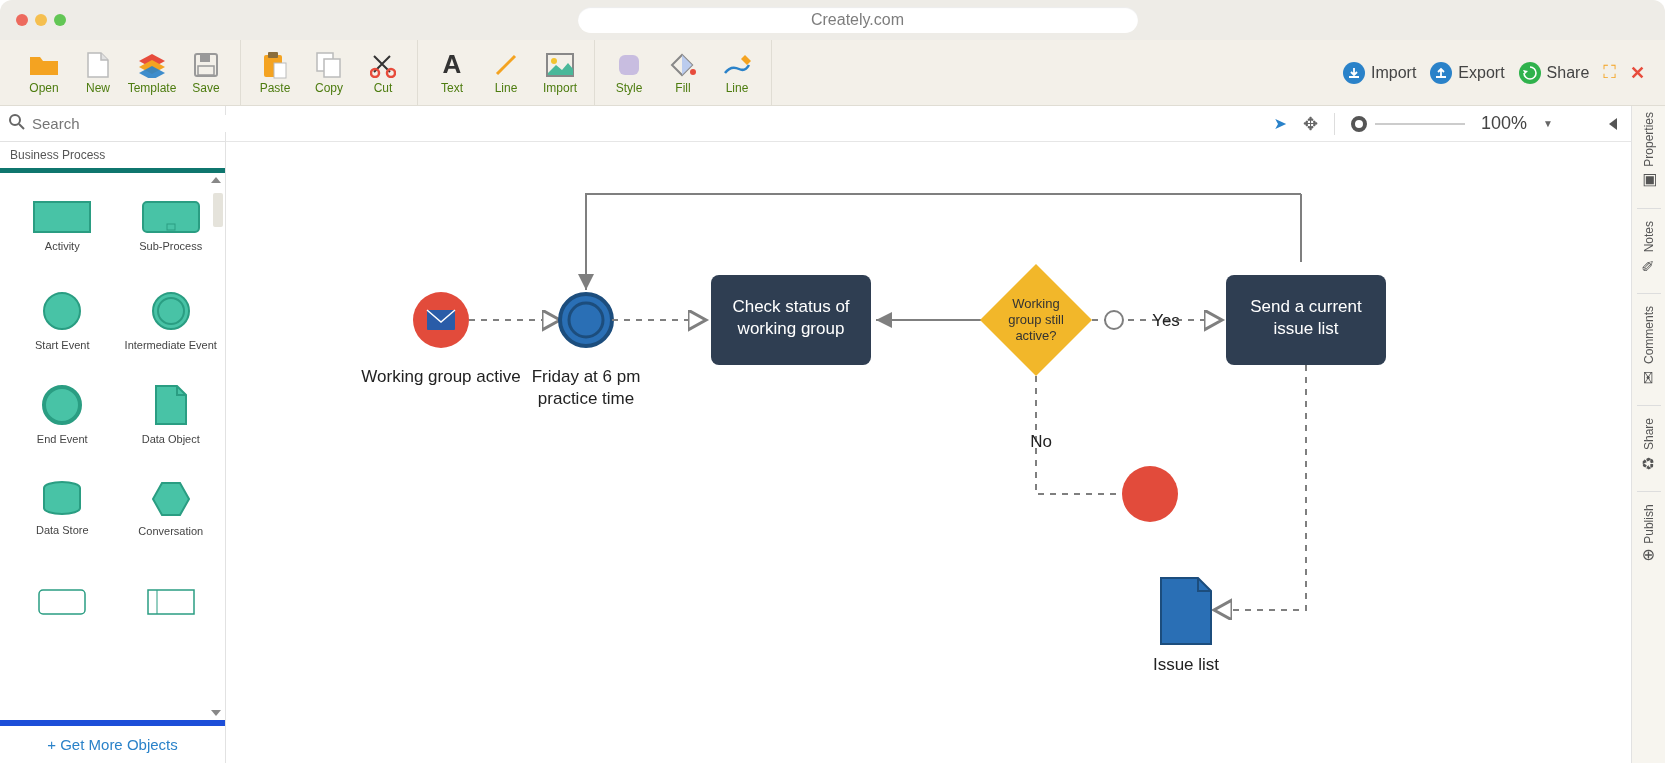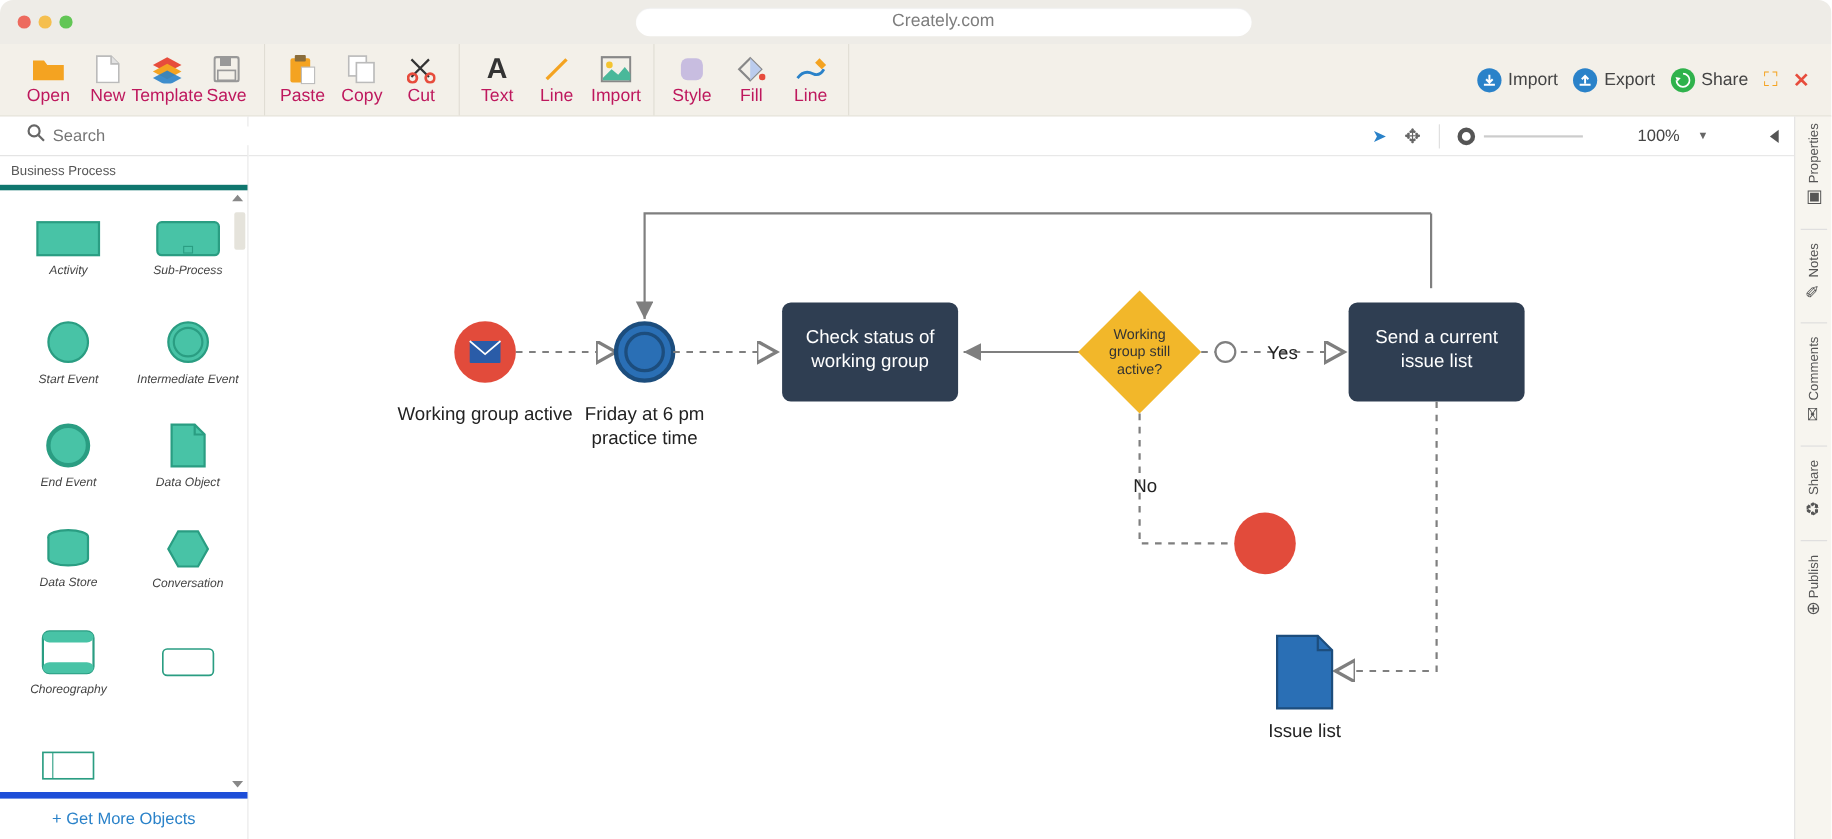--- a/index.html
+++ b/index.html
@@ -9,54 +9,54 @@
 .traffic { display:flex; gap:7px; }
 .traffic span { width:12px; height:12px; border-radius:50%; display:block; }
 .traffic .red{background:#ed6a5e;} .traffic .yellow{background:#f5bf4f;} .traffic .green{background:#62c655;}
 .url-pill { margin:0 auto; background:#fff; border-radius:16px; width:560px; height:26px; display:flex; align-items:center; justify-content:center; color:#7d7d7d; font-size:16px; box-shadow:inset 0 1px 1px rgba(0,0,0,.08); }
 
 .toolbar { height:66px; background:#f3f0e9; display:flex; align-items:center; padding:0 10px; border-bottom:1px solid #e0ddd4; }
 .tool-group { display:flex; gap:2px; border-right:1px solid #e0ddd4; padding:0 8px; height:100%; align-items:center; }
 .tool-group:last-of-type { border-right:none; }
 .tool-btn { display:flex; flex-direction:column; align-items:center; justify-content:center; width:52px; height:56px; cursor:pointer; gap:2px; }
 .tool-btn .ico { height:28px; display:flex; align-items:center; justify-content:center; }
-.tool-btn .lbl { font-size:16px; color:#be185d; }
+.tool-btn .lbl { font-size:12px; color:#4d7c0f; }
 .toolbar-right { margin-left:auto; display:flex; align-items:center; gap:14px; padding-right:10px; }
 .action-btn { display:flex; align-items:center; gap:6px; font-size:16px; color:#444; cursor:pointer; }
 .round-ico { width:22px; height:22px; border-radius:50%; display:flex; align-items:center; justify-content:center; color:#fff; }
 .round-ico.blue{background:#2a82c9;} .round-ico.green{background:#2fb24c;}
 .corner-ico { color:#f4a321; font-size:18px; }
 .close-x { color:#e74c3c; font-size:18px; font-weight:bold; }
 
 .main { display:flex; height:calc(763px - 106px); }
 
 .left-panel { width:226px; border-right:1px solid #e2e2e2; display:flex; flex-direction:column; background:#fff; }
-.search-row { height:36px; display:flex; align-items:center; border-bottom:1px solid #e2e2e2; padding:0 24px; gap:6px; }
+.search-row { height:36px; display:flex; align-items:center; border-bottom:1px solid #e2e2e2; padding:0 8px; gap:6px; }
 .search-row input { border:none; outline:none; flex:1; font-size:15px; color:#666; }
 .search-row .tri { font-size:9px; color:#777; align-self:flex-end; margin-bottom:2px; }
 .cat-title { font-size:12px; color:#555; padding:6px 10px; border-bottom:5px solid #0f766e; }
 .shape-grid-wrap { flex:1; position:relative; overflow:hidden; }
-.shape-grid { display:grid; grid-template-columns:1fr 1fr; gap:4px 0; padding:8px 0 8px 8px;font-style:italic; }
+.shape-grid { display:grid; grid-template-columns:1fr 1fr; gap:4px 0; padding:8px 0 8px 8px; }
 .shape-cell { display:flex; flex-direction:column; align-items:center; gap:6px; height:90px; justify-content:center; cursor:pointer; }
 .shape-cell .slabel { font-size:11px; color:#444; text-align:center; }
 .scrollbar-l { position:absolute; right:2px; top:2px; bottom:2px; width:14px; }
 .scroll-up, .scroll-down { width:0;height:0;border-left:5px solid transparent;border-right:5px solid transparent; margin:2px auto; }
 .scroll-up{border-bottom:6px solid #888;} .scroll-down{border-top:6px solid #888; position:absolute; bottom:0; left:2px;}
 .scroll-thumb-l { position:absolute; top:18px; right:0; width:10px; height:34px; background:#e5e3db; border-radius:2px; }
 .more-link { text-align:center; padding:10px; font-size:15px; color:#2a82c9; border-top:6px solid #1d4ed8; cursor:pointer; }
 
 .canvas-area { flex:1; position:relative; background:#fff; }
 .canvas-top { height:36px; border-bottom:1px solid #e6e6e6; display:flex; align-items:center; justify-content:flex-end; padding:0 14px; gap:16px; }
 .cursor-ico { color:#2a82c9; font-size:16px; }
 .move-ico { color:#666; font-size:18px; }
 .divider-v { width:1px; height:22px; background:#ddd; }
 .zoom-ctrl { display:flex; align-items:center; gap:8px; }
 .zoom-dot { width:16px; height:16px; border:4px solid #555; border-radius:50%; }
 .zoom-track { width:90px; height:2px; background:#ccc; }
-.zoom-pct { font-size:15px; color:#444;margin-left:34px; }
+.zoom-pct { font-size:18px; color:#444; }
 .tri-left { width:0;height:0;border-top:6px solid transparent;border-bottom:6px solid transparent;border-right:8px solid #555; margin-left:40px; }
 
 .right-tabs { width:34px; background:#f7f5ef; border-left:1px solid #e2e2e2; display:flex; flex-direction:column; align-items:center; }
 .rtab { writing-mode:vertical-rl; transform:rotate(180deg); font-size:12px; color:#555; padding:12px 0 6px; cursor:pointer; display:flex; align-items:center; gap:4px; }
 .rtab-sep { width:24px; height:1px; background:#ddd; margin:6px 0; }
 .rtab-ico { font-size:16px; transform:rotate(90deg); }
 
 svg.diagram { position:absolute; left:0; top:36px; }
 .flow-box { fill:#2f3e52; rx:8; }
 .flow-text { fill:#fff; font-size:17px; text-anchor:middle; }
@@ -296,28 +296,20 @@
             </svg>
             <span class="slabel">Data Store</span>
           </div>
         <div class="shape-cell">
             <svg width="44" height="40">
               <path d="M13 4 L31 4 L40 20 L31 36 L13 36 L4 20 Z" fill="#48c3a6" stroke="#2a9d82" stroke-width="2"></path>
             </svg>
             <span class="slabel">Conversation</span>
           </div>
         <div class="shape-cell">
-            <svg width="52" height="44">
-              <rect x="3" y="3" width="46" height="38" rx="6" fill="#fff" stroke="#2a9d82" stroke-width="2"></rect>
-              <rect x="3" y="3" width="46" height="10" rx="6" fill="#48c3a6"></rect>
-              <rect x="3" y="31" width="46" height="10" rx="6" fill="#48c3a6"></rect>
-            </svg>
-            <span class="slabel">Choreography</span>
-          </div>
-        <div class="shape-cell">
             <svg width="52" height="30">
               <rect x="3" y="3" width="46" height="24" rx="4" fill="#fff" stroke="#2a9d82" stroke-width="1.5"></rect>
             </svg>
           </div>
         <div class="shape-cell">
             <svg width="52" height="30">
               <rect x="3" y="3" width="46" height="24" fill="#fff" stroke="#2a9d82" stroke-width="1.5"></rect>
               <line x1="12" y1="3" x2="12" y2="27" stroke="#2a9d82"></line>
             </svg>
           </div>

